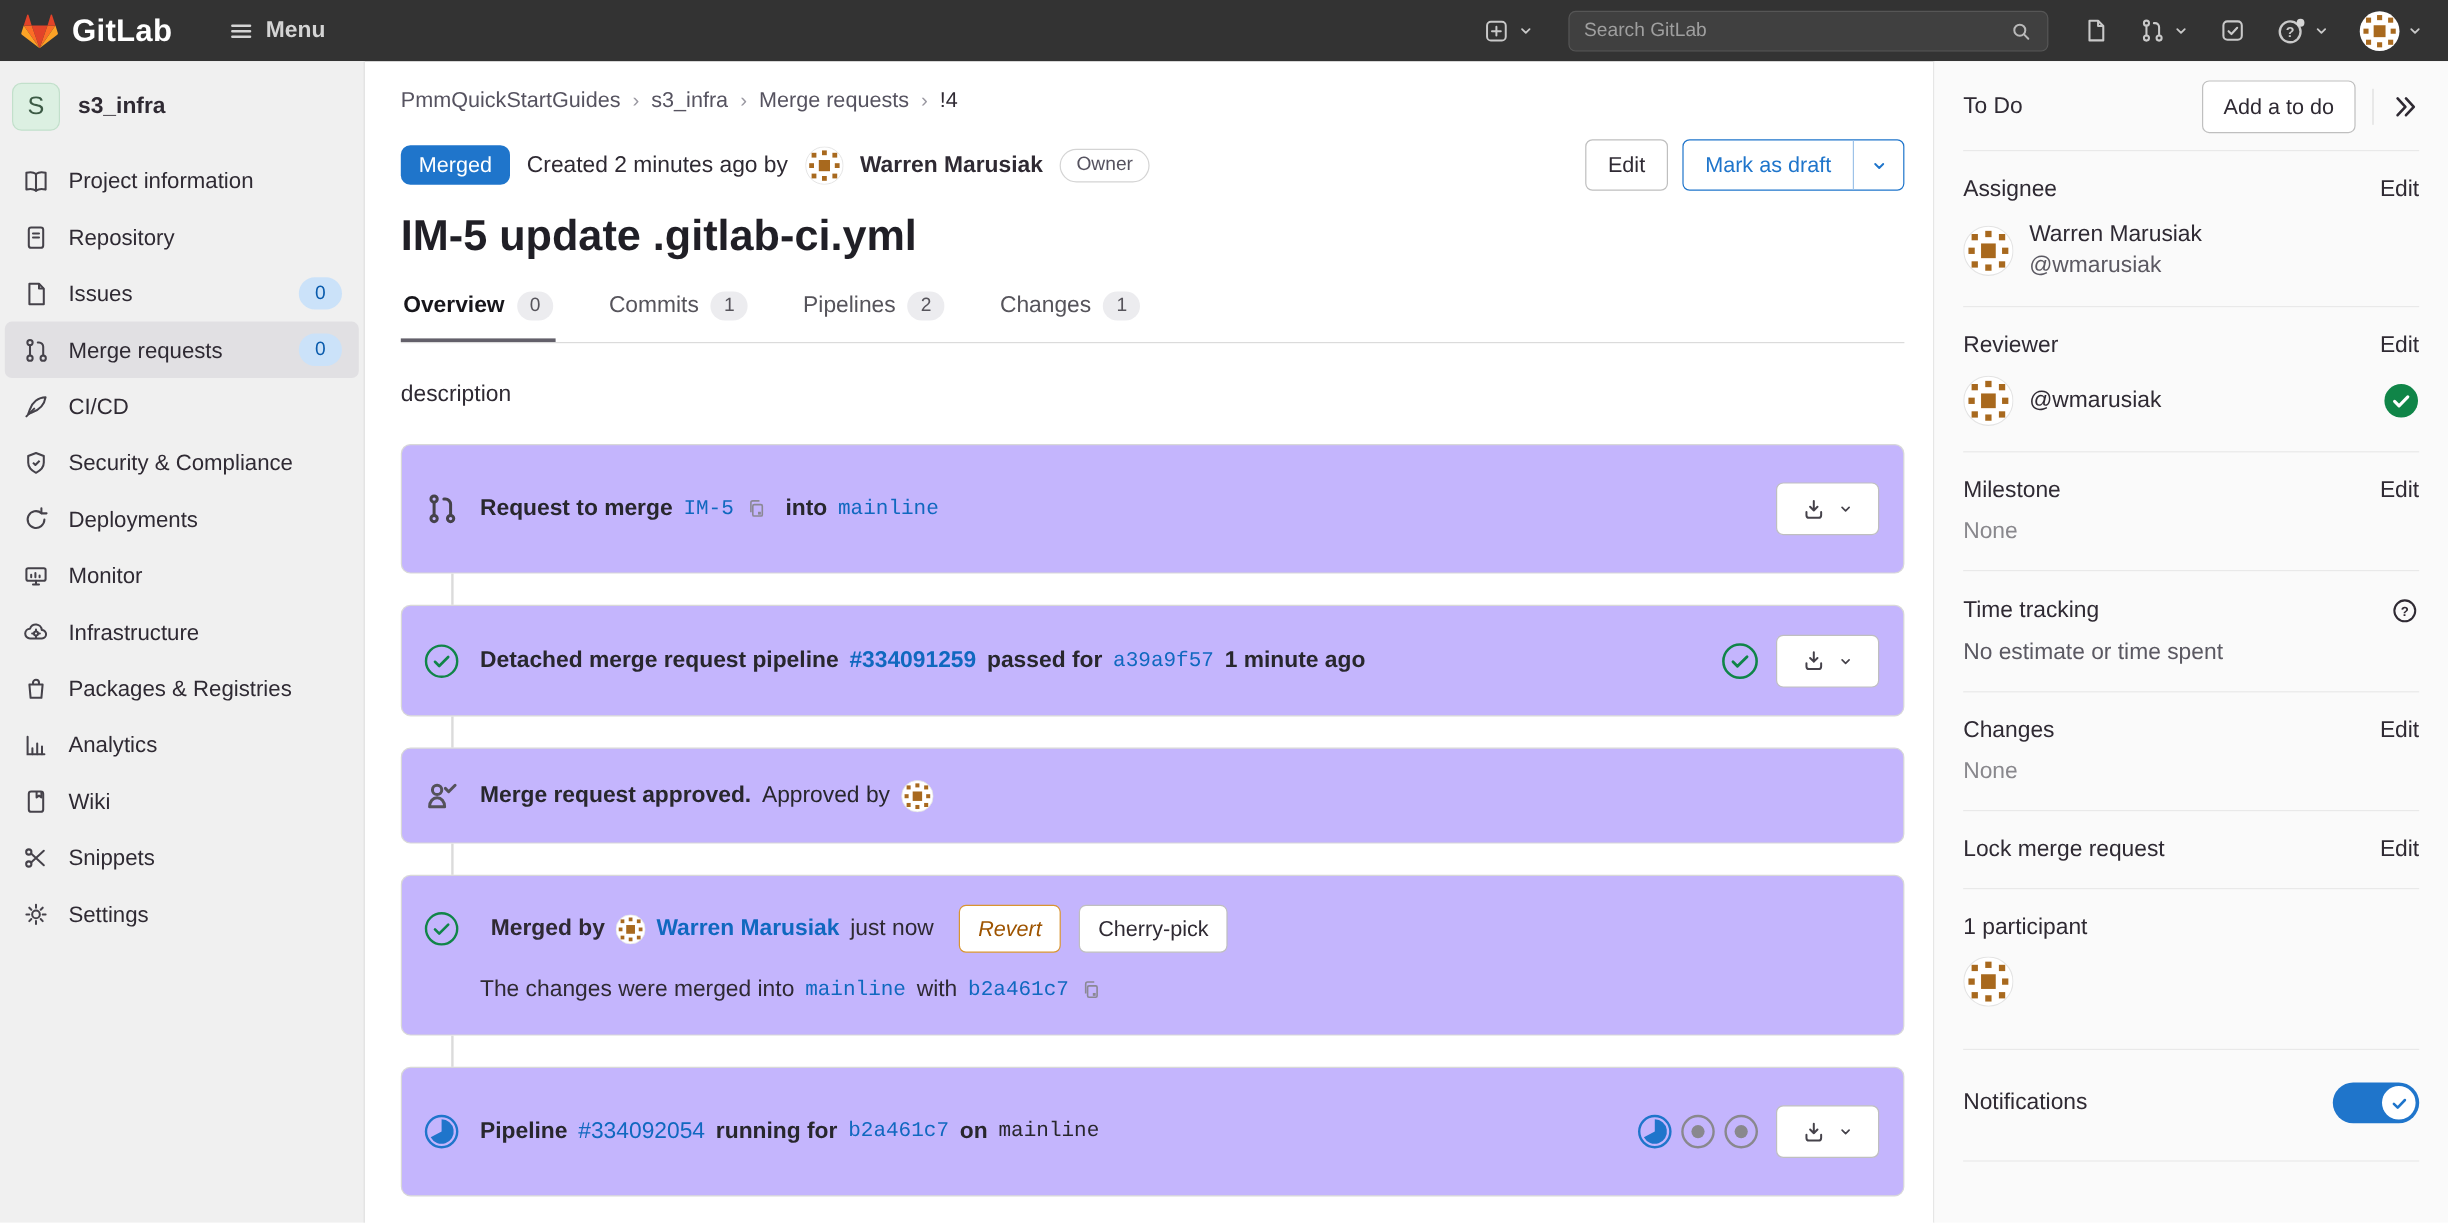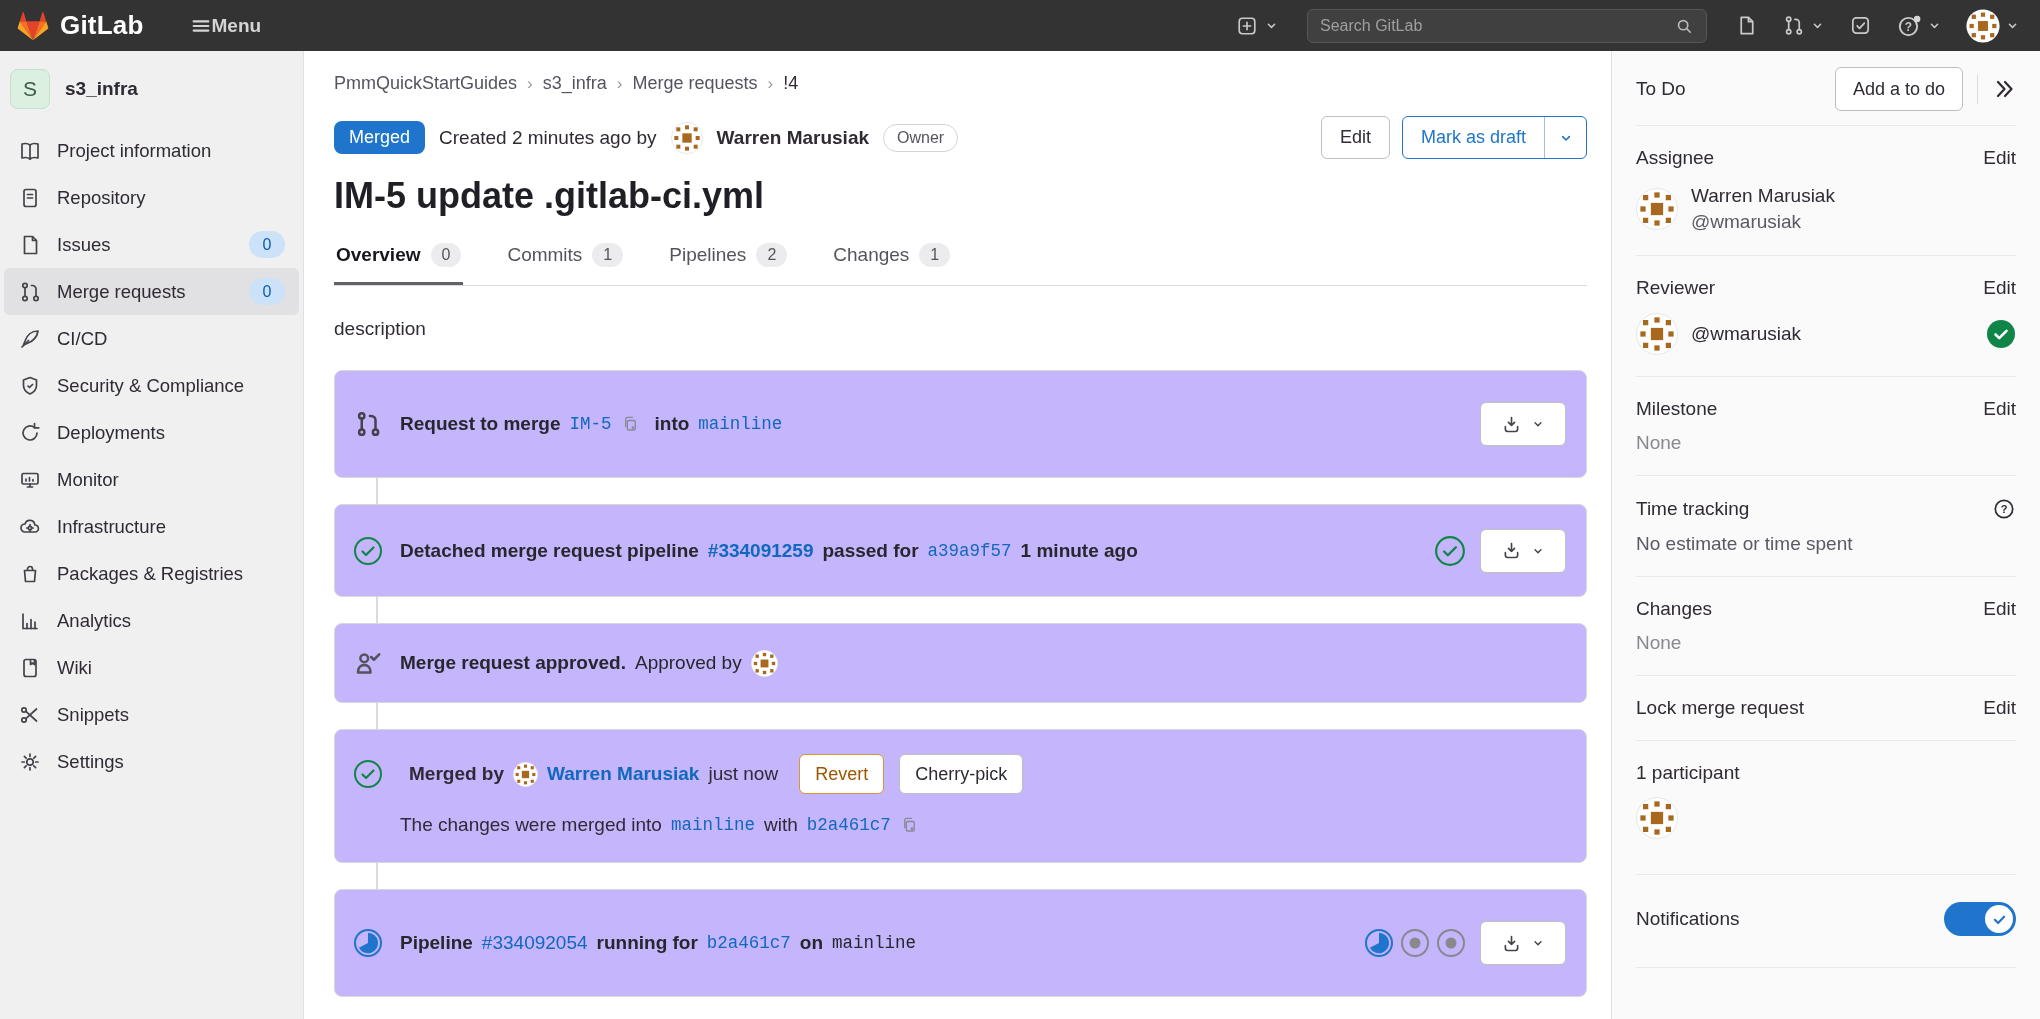--- a/index.html
+++ b/index.html
@@ -3,21 +3,21 @@
 <meta charset="utf-8">
 <style>
   * { margin:0; padding:0; box-sizing:border-box; }
   html,body { width:2040px; height:1019px; overflow:hidden; background:#fff;
     font-family:"Liberation Sans", sans-serif; color:#2f2a33; }
 
   
   .navbar { height:51px; background:#333; display:flex; align-items:center; padding:0 20px 0 16px; }
   .logo-wrap { display:flex; align-items:center; gap:10px; }
   .logo-text { color:#fff; font-size:26px; font-weight:600; letter-spacing:.2px; }
-  .menu-btn { display:flex; margin-left:46px; color:#d4d4d4; font-size:19px; font-weight:600; cursor:pointer; }
+  .menu-btn { display:flex; gap:10px; margin-left:46px; color:#d4d4d4; font-size:19px; font-weight:600; cursor:pointer; }
   .nav-spacer { flex:1; }
   .plus-btn { display:flex; align-items:center; gap:6px; cursor:pointer; }
   .search-box { width:400px; height:34px; margin:0 28px; background:#404040; border:1px solid #565656; border-radius:6px; display:flex; align-items:center; padding:0 12px; }
   .search-box input { flex:1; background:transparent; border:none; outline:none; color:#cfcfcf; font-size:16px; font-family:"Liberation Sans",sans-serif; }
   .search-box input::placeholder { color:#9f9f9f; }
   .nav-icons { display:flex; align-items:center; gap:24px; }
   .nav-ico { display:flex; align-items:center; gap:5px; cursor:pointer; }
 
   
   .layout { display:flex; height:968px; }
@@ -67,21 +67,21 @@
   .connector { width:2px; height:26px; background:#dbdbdb; margin-left:42px; }
   .w-text { font-size:19px; color:#28272d; display:flex; align-items:center; gap:9px; }
   .b { font-weight:700; }
   .mono { font-family:"Liberation Mono", monospace; font-size:17.5px; }
   .blue { color:#1068bf; cursor:pointer; }
   .w-left-icon { margin-right:17px; display:flex; }
   .w-right { margin-left:auto; display:flex; align-items:center; gap:14px; }
   .dl-btn { width:86px; height:44px; border:1px solid #bfbfbf; border-radius:6px; background:#fff; display:flex;
      align-items:center; justify-content:center; gap:9px; cursor:pointer; }
   .btn-revert { border:1px solid #d99530; color:#9e5400; height:40px; border-radius:6px; background:#fff; font-size:18px;
-     display:flex; align-items:center; padding:0 15px; cursor:pointer; }
+     display:flex; align-items:center; padding:0 15px; cursor:pointer;font-style:italic; }
   .btn-plain { border:1px solid #bfbfbf; color:#2f2a33; height:40px; border-radius:6px; background:#fff; font-size:18px;
      display:flex; align-items:center; padding:0 15px; cursor:pointer; }
   .w1 { height:108px; }
   .w2 { height:93px; }
   .w3 { height:80px; }
   .w4 { padding:24px 20px 26px 18px; align-items:flex-start; flex-direction:column; }
   .w4-row1 { display:flex; align-items:center; gap:9px; font-size:19px; }
   .w4-row2 { margin-top:20px; margin-left:47px; display:flex; align-items:center; gap:9px; font-size:19px; color:#2f2a33; }
   .w5 { height:108px; }
   .status-circles { display:flex; align-items:center; gap:6px; }

